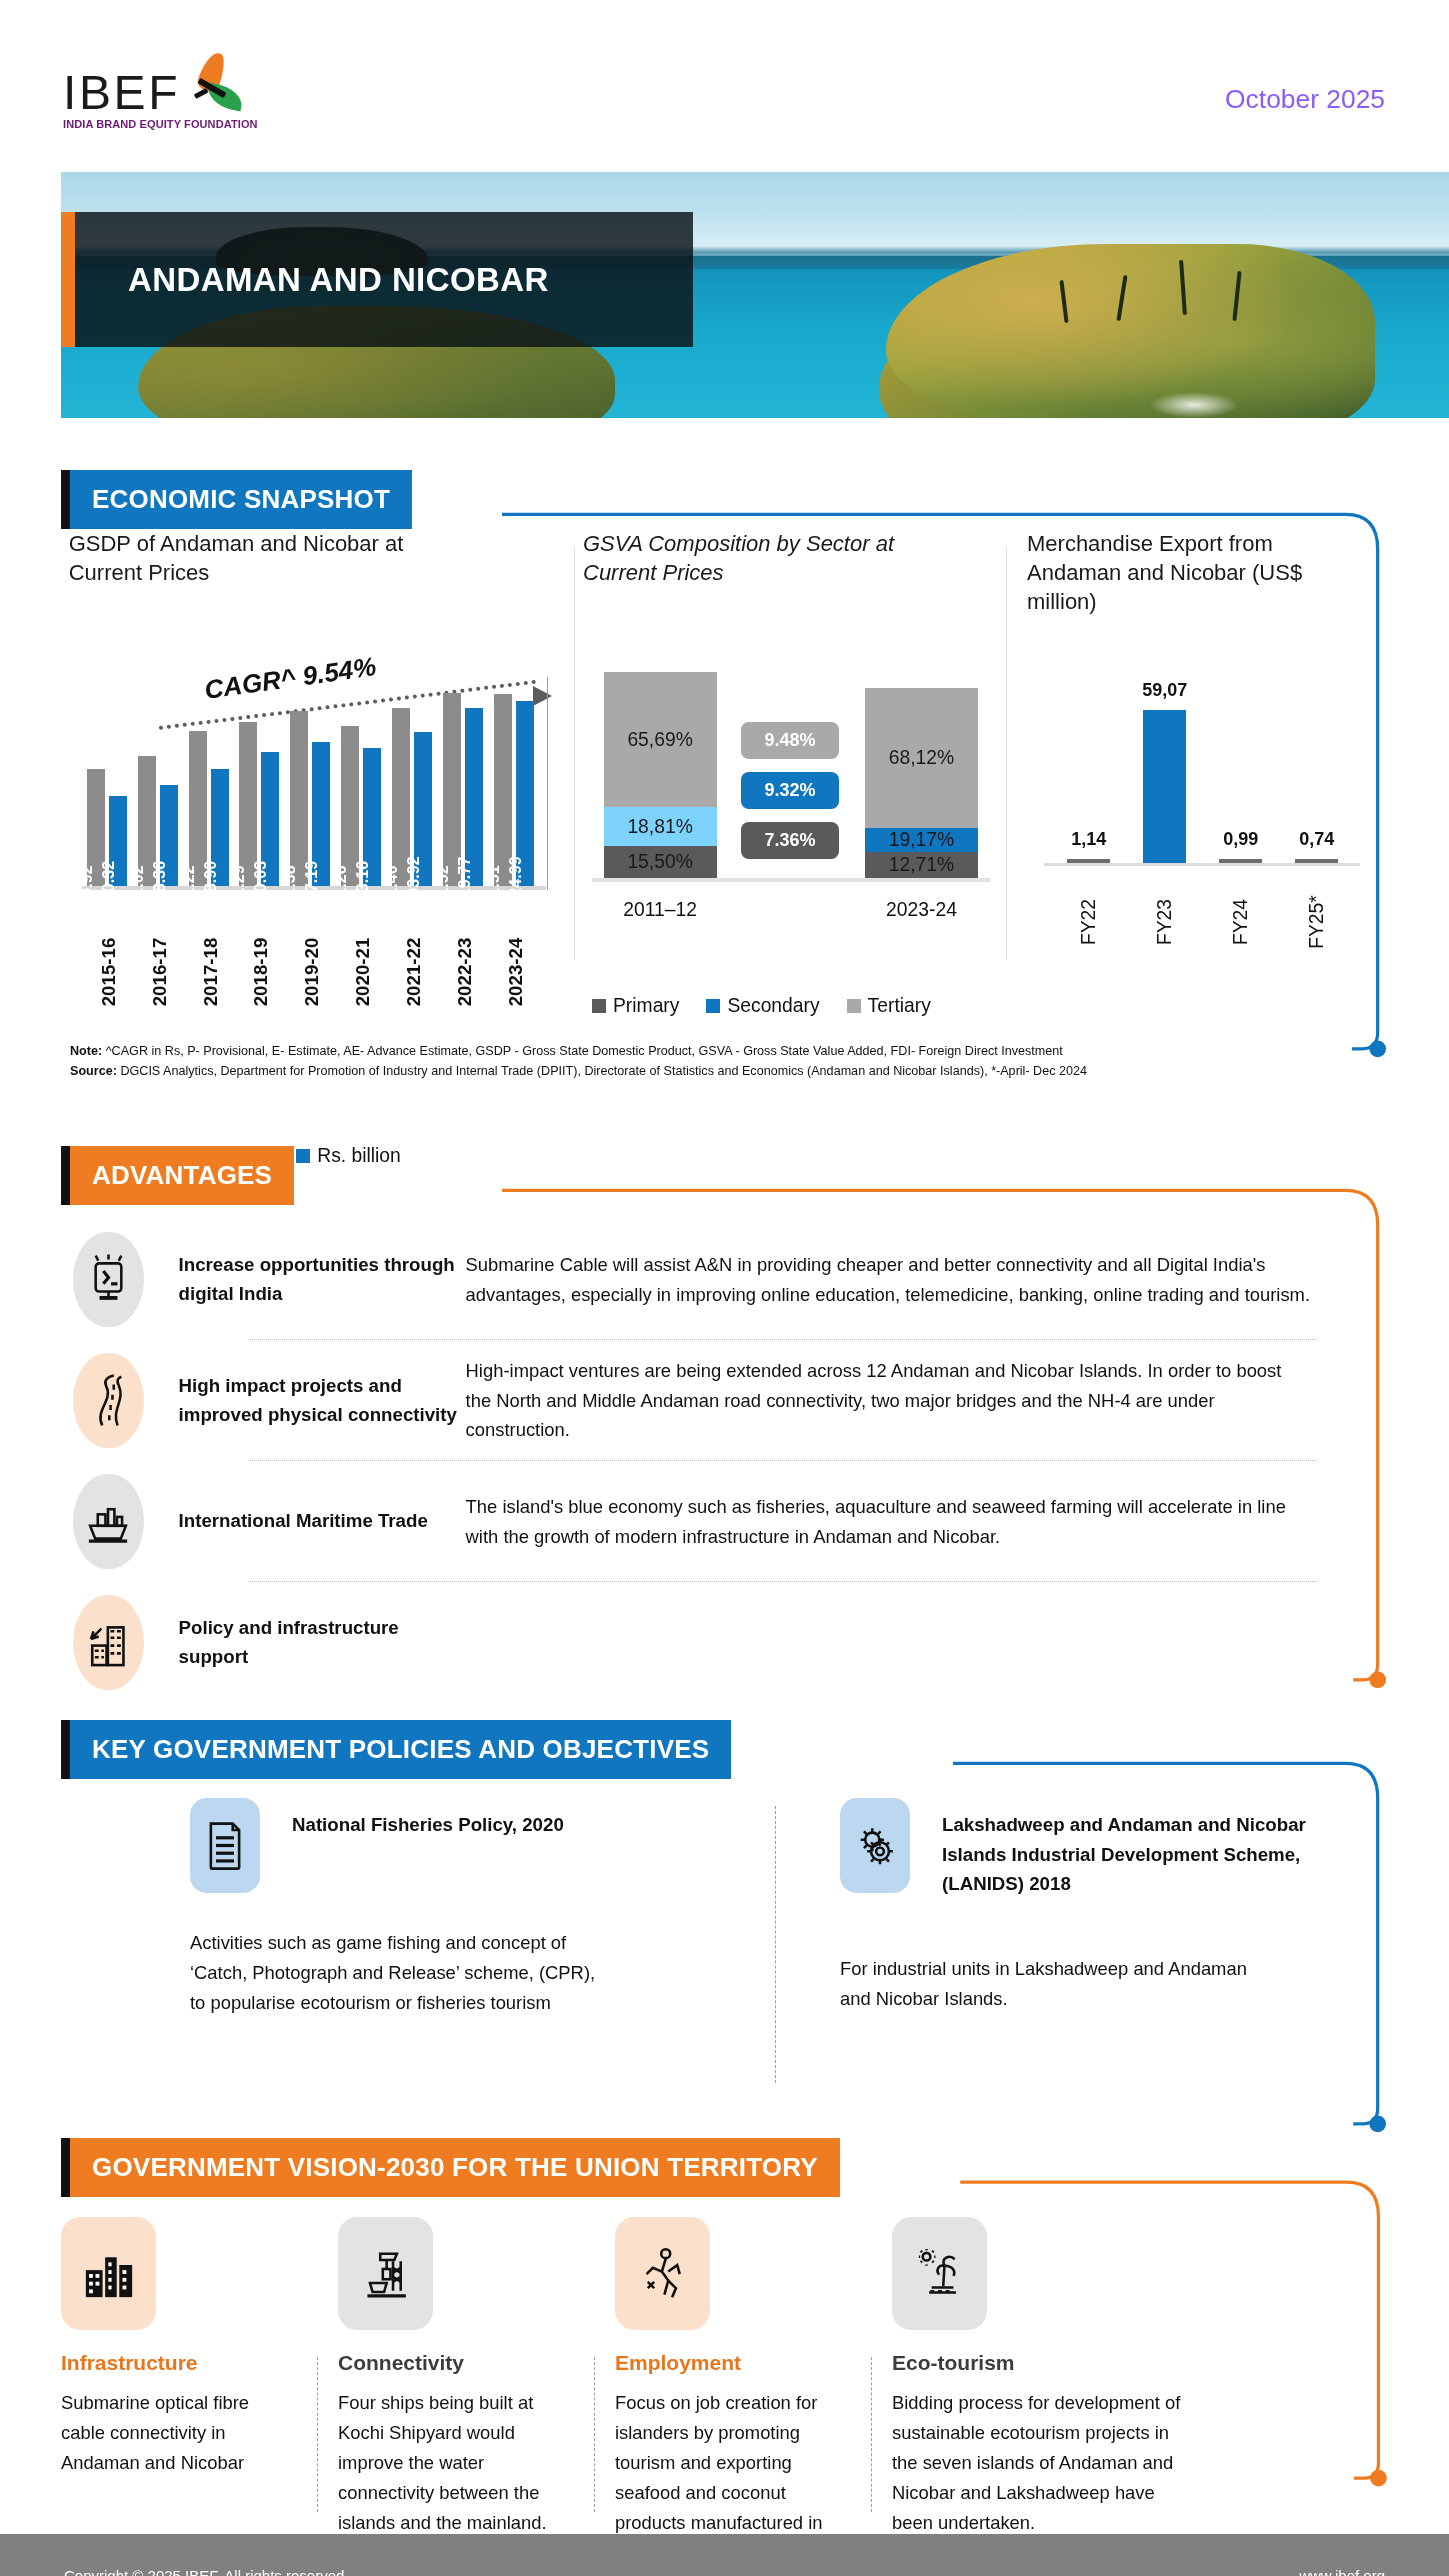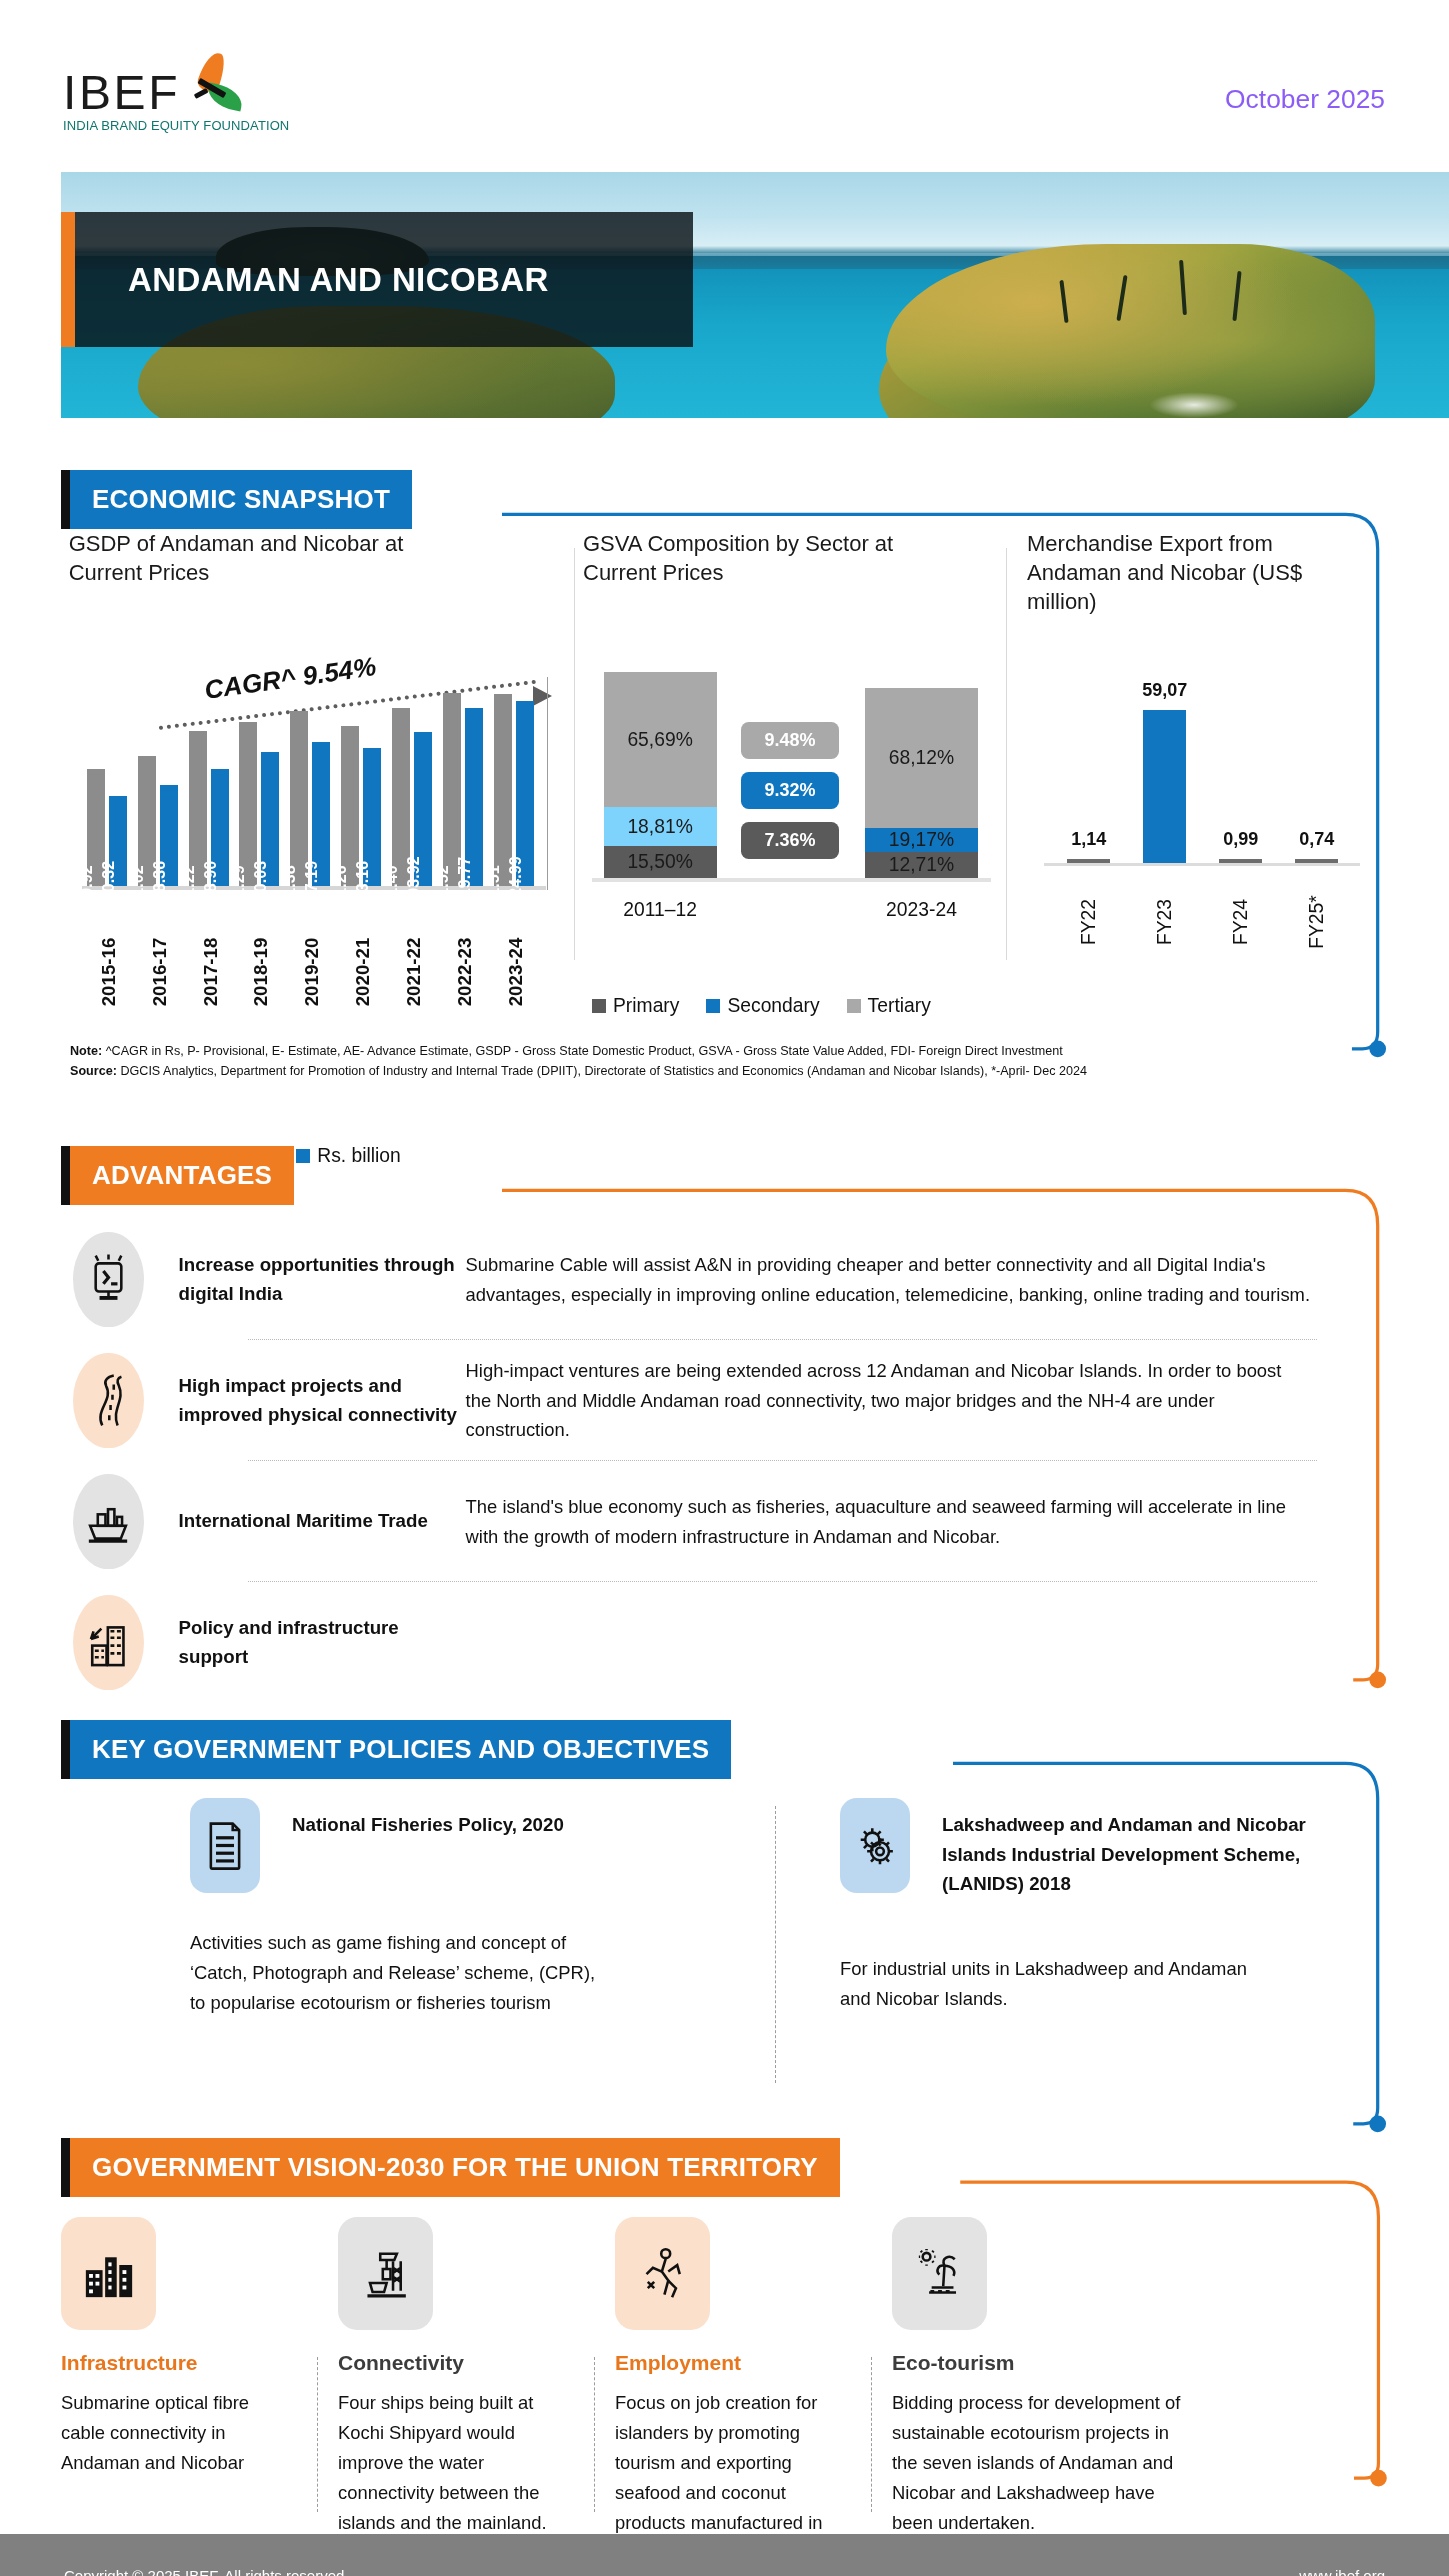--- a/index.html
+++ b/index.html
@@ -38,21 +38,21 @@
   .logo-mark .stick {
     position: absolute; left: 13px; top: 22px; width: 30px; height: 5.8px;
     background: #111; transform: rotate(30deg); border-radius: 1.3px;
   }
   .logo-mark .stick2 {
     position: absolute; left: 10.3px; top: 28px; width: 14px; height: 4.5px;
     background: #111; transform: rotate(-28deg); border-radius: 1.3px;
   }
   .logo-sub {
     margin-top: 3.9px;
-    font-size: 13px; font-weight: 400; letter-spacing: 0.1px; color: #0f766e;
+    font-size: 11px; font-weight: 700; letter-spacing: 0.1px; color: #701a75;
     font-family: "Liberation Sans", sans-serif;
   }
   .hdr-date {
     position: absolute; right: 64px; top: 44px;
     font-size: 26.4px; color: #8b5cf6; font-weight: 400;
   }
 
   
   .hero {
     position: absolute; left: 61px; top: 132px; width: 1391px; height: 246px;
@@ -441,21 +441,21 @@
           <span>US$ billion</span>
         </div>
         <div class="it">
           <i class="sw" style="background:#1076bf"></i>
           <span>Rs. billion</span>
         </div>
       </div>
     </div>
 
     <div class="col col-2">
-      <div class="chart-title" style="width:361px;">GSVA Composition by Sector at Current Prices</div>
+      <div class="chart-title" style="width:361px;font-style:italic;">GSVA Composition by Sector at Current Prices</div>
       <div class="gsva-plot">
         <div class="gsva-base"></div>
         <div id="gsva-stacks">
             <div class="stk" style="left: 11.6px;">
               <div class="seg" style="height: 135px; background: rgb(169, 169, 169);">
                 <span>65,69%</span>
               </div>
               <div class="seg" style="height: 39px; background: #7dd3fc;">
                 <span>18,81%</span>
               </div>

